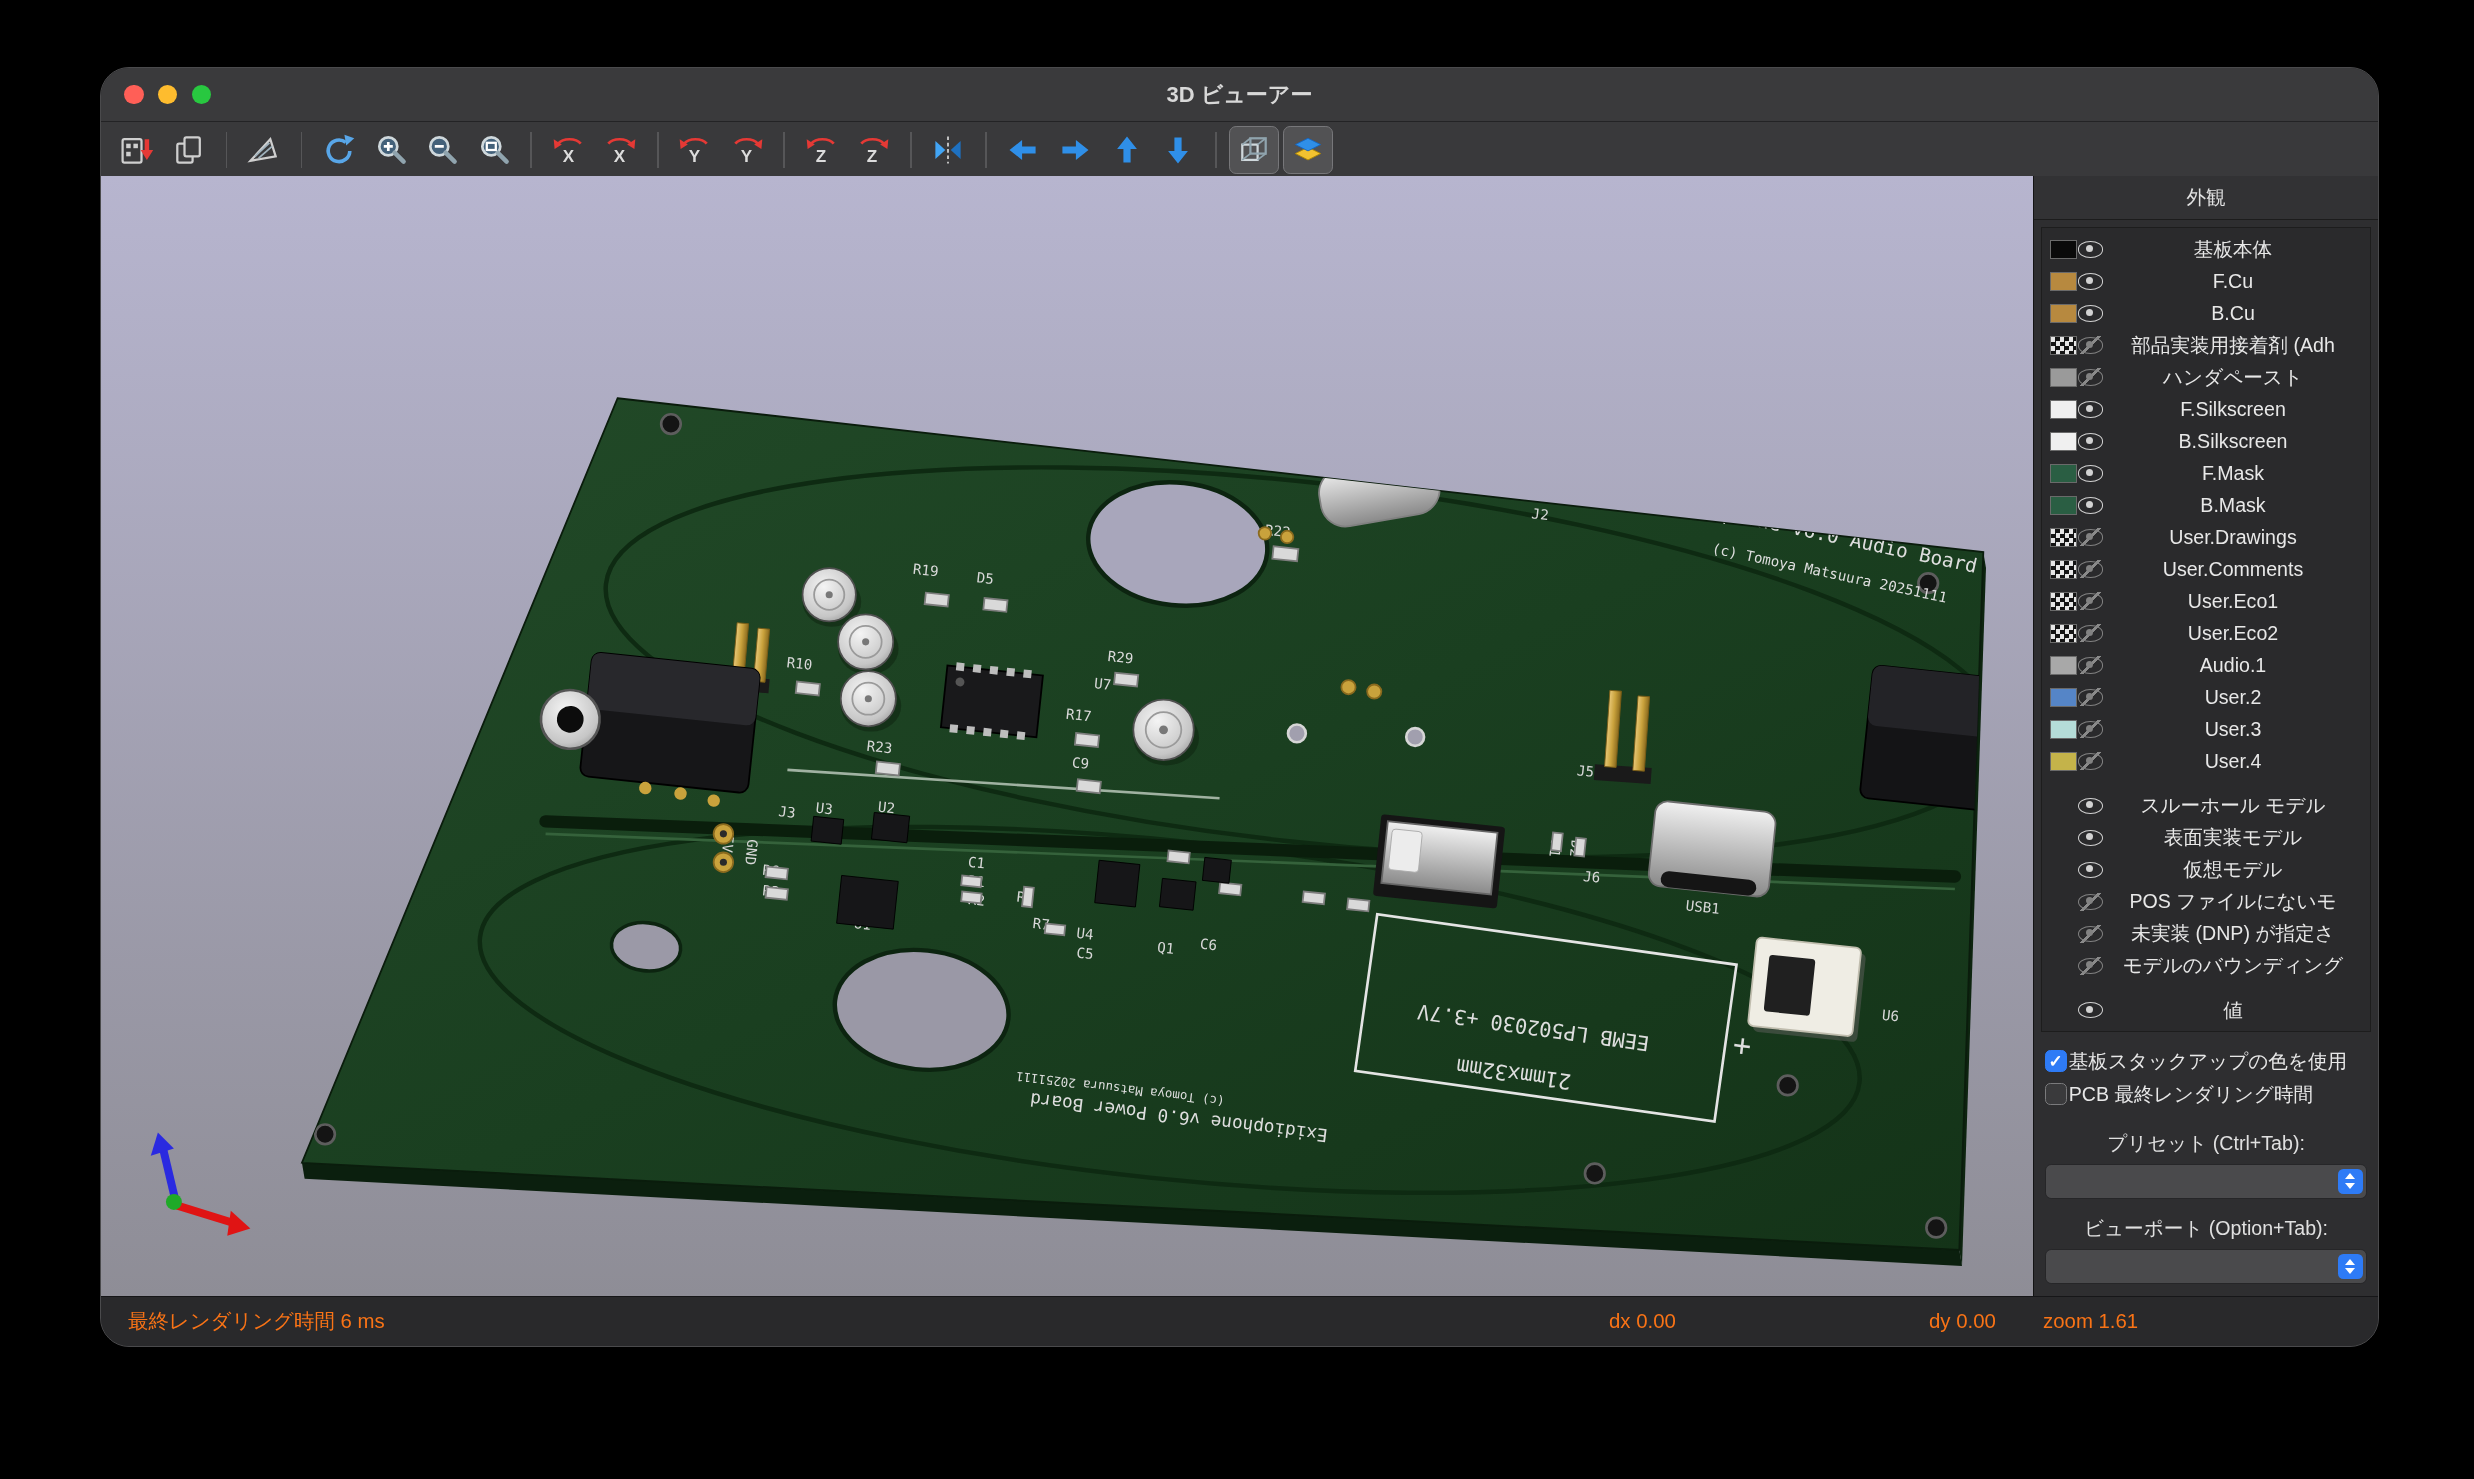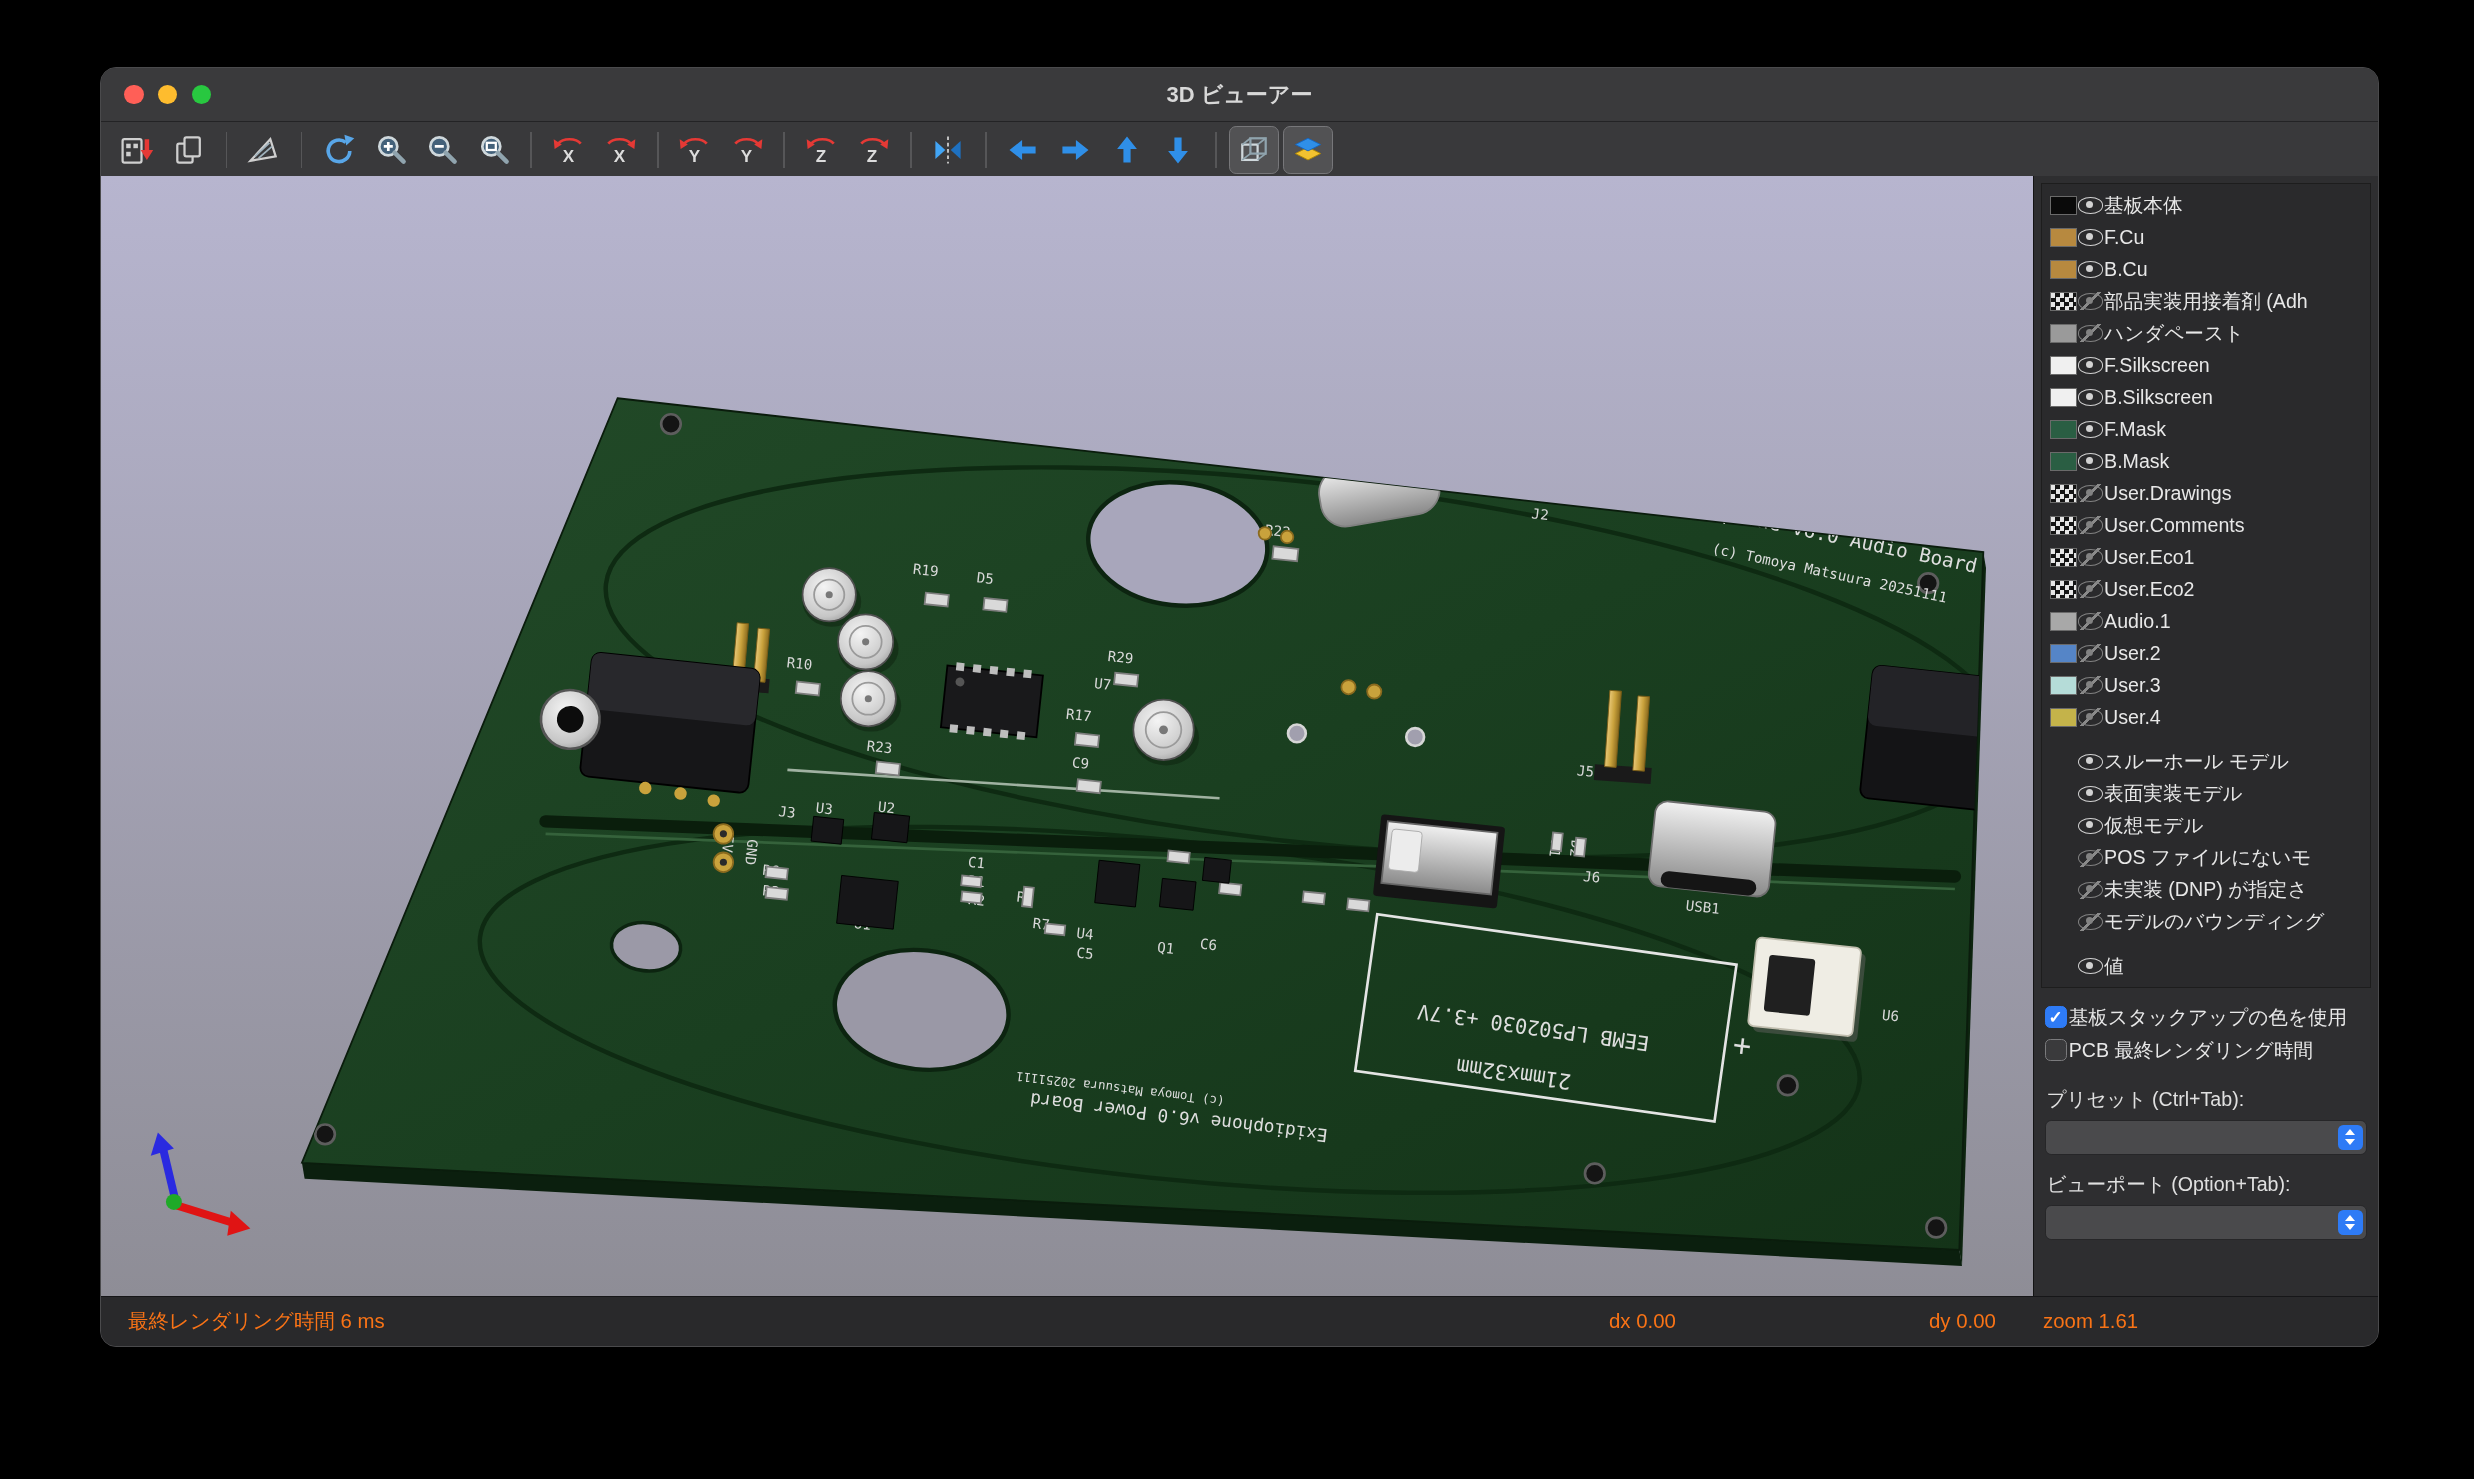--- a/index.html
+++ b/index.html
@@ -1,18 +1,18 @@
 <!DOCTYPE html>
 <html style="font-size:14.2px"><head>
 <meta charset="utf-8">
 <style>
   html,body{margin:0;padding:0;background:#000;width:2475px;height:1479px;overflow:hidden;
     font-family:"Liberation Sans",sans-serif;-webkit-font-smoothing:antialiased;}
   .window{position:absolute;left:100px;top:67px;width:2277px;height:1278px;background:#2c2c2e;
-    border-radius:16px;overflow:hidden;box-shadow:0 27px 80px rgba(0,0,0,.7);border:0.9px solid #4a4a4c;}
+    border-radius:29px;overflow:hidden;box-shadow:0 27px 80px rgba(0,0,0,.7);border:0.9px solid #4a4a4c;text-align:center;}
   
   .titlebar{position:relative;height:53px;background:#3a3a3c;border-bottom:0.9px solid #232325;
     display:flex;align-items:center;justify-content:center;}
   .traffic{position:absolute;left:23px;top:0;height:53px;display:flex;align-items:center;gap:14.2px;}
   .light{width:19.6px;height:19.6px;border-radius:50%;}
   .light.red{background:#ff5f57;}.light.yellow{background:#febc2e;}.light.green{background:#28c840;}
   .title{color:#d8d8d8;font-size:22px;font-weight:700;}
   
   .toolbar{height:55px;background:#39393b;border-bottom:0.9px solid #1b1b1d;display:flex;align-items:center;
     padding:0 12.4px;gap:3.6px;}
@@ -466,20 +466,21 @@
         <line x1="85" y1="1158" x2="70" y2="1095" stroke="#2a2ae0" stroke-width="9"></line>
         <polygon points="56,1102 82,1094 64,1076" fill="#2a2ae0"></polygon>
         <line x1="85" y1="1158" x2="150" y2="1178" stroke="#e01414" stroke-width="9"></line>
         <polygon points="146,1164 168,1184 142,1192" fill="#e01414"></polygon>
         <circle cx="82" cy="1154" r="9" fill="#1faa28"></circle>
       </g>
     </svg>
   </div>
 
   <div class="panel">
+    <div class="panel-header">外観</div>
     <div class="layer-list" id="layer-list">
         <div class="layer-row">
           <span class="swatch" style="background: rgb(10, 10, 10);"></span>
           <span class="eye"></span>
           <span class="layer-label">基板本体</span>
         </div>
         <div class="layer-row">
           <span class="swatch" style="background: rgb(183, 137, 63);"></span>
           <span class="eye"></span>
           <span class="layer-label">F.Cu</span>

